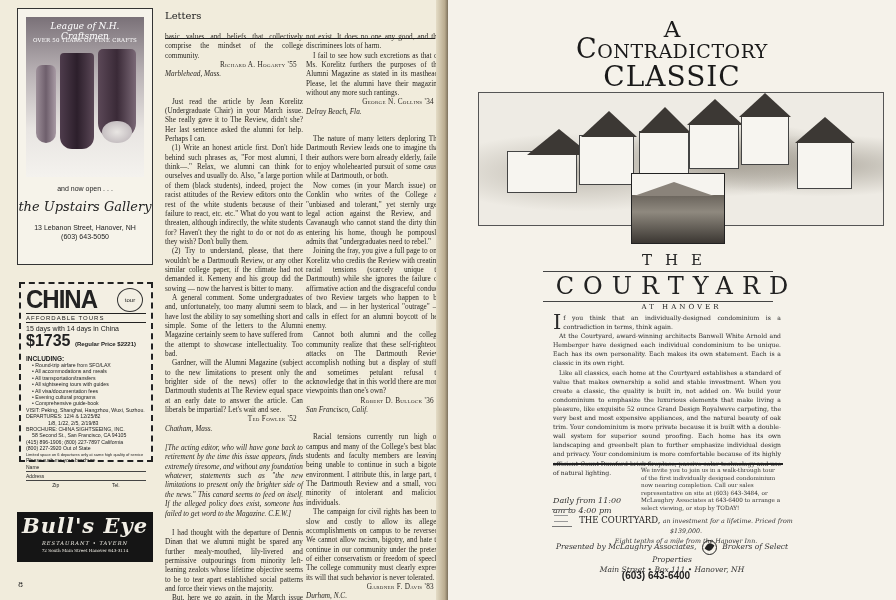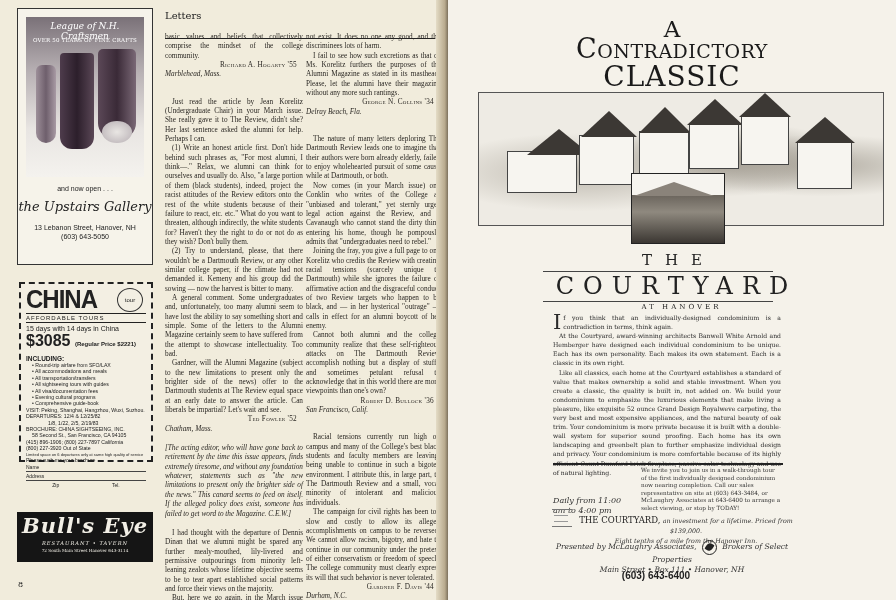--- a/index.html
+++ b/index.html
@@ -115,21 +115,21 @@
       <div>13 Lebanon Street, Hanover, NH</div>
       <div>(603) 643-5050</div>
     </div>
   </div>
 
   <div class="ad-china">
     <div class="logo">CHINA</div>
     <div class="emblem">tour</div>
     <div class="afford">AFFORDABLE TOURS</div>
     <div class="days">15 days with 14 days in China</div>
-    <div class="price"><span>$3085</span> <small>(Regular Price $2221)</small></div>
+    <div class="price"><span>$1735</span> <small>(Regular Price $2221)</small></div>
     <div class="incl">INCLUDING:</div>
     <ul>
       <li>Round-trip airfare from SFO/LAX</li>
       <li>All accommodations and meals</li>
       <li>All transportation/transfers</li>
       <li>All sightseeing tours with guides</li>
       <li>All visa/documentation fees</li>
       <li>Evening cultural programs</li>
       <li>Comprehensive guide-book</li>
     </ul>
@@ -188,21 +188,21 @@
     <div class="gap"></div>
     <p>The nature of many letters deploring The Dartmouth Review leads one to imagine that their authors were born already elderly, failed to enjoy wholehearted pursuit of some cause while at Dartmouth, or both.</p>
     <p>Now comes (in your March issue) one Conklin who writes of the College as "unbiased and tolerant," yet sternly urges legal action against the Review, and a Cavanaugh who cannot stand the dirty thing entering his home, though he pompously admits that "undergraduates need to rebel."</p>
     <p>Joining the fray, you give a full page to one Korelitz who credits the Review with creating racial tensions (scarcely unique to Dartmouth) while she ignores the failure of affirmative action and the disgraceful conduct of two Review targets who happen to be black, and — in her hysterical "outrage" — calls in effect for an alumni boycott of her enemy.</p>
     <p>Cannot both alumni and the college community realize that these self-righteous attacks on The Dartmouth Review accomplish nothing but a display of stuffy and sometimes petulant refusal to acknowledge that in this world there are more viewpoints than one's own?</p>
     <div class="sig">Robert D. Bullock '36</div>
     <div class="place">San Francisco, Calif.</div>
     <div class="gap"></div>
     <p>Racial tensions currently run high on campus and many of the College's best black students and faculty members are leaving, being unable to continue in such a bigoted environment. I attribute this, in large part, to The Dartmouth Review and a small, vocal minority of intolerant and malicious individuals.</p>
     <p>The campaign for civil rights has been too slow and costly to allow its alleged accomplishments on campus to be reversed. We cannot allow racism, bigotry, and hate to continue in our community under the pretext of either conservatism or freedom of speech. The college community must clearly express its will that such behavior is never tolerated.</p>
-    <div class="sig">Gardner F. Davis '44</div>
+    <div class="sig">Gardner F. Davis '83</div>
     <div class="place">Durham, N.C.</div>
 
   </div>
 </div>
 
 <div class="gutter"></div>
 
 <div class="page-right">
   <div class="r-title a">A</div>
   <div class="r-title b">Contradictory</div>

